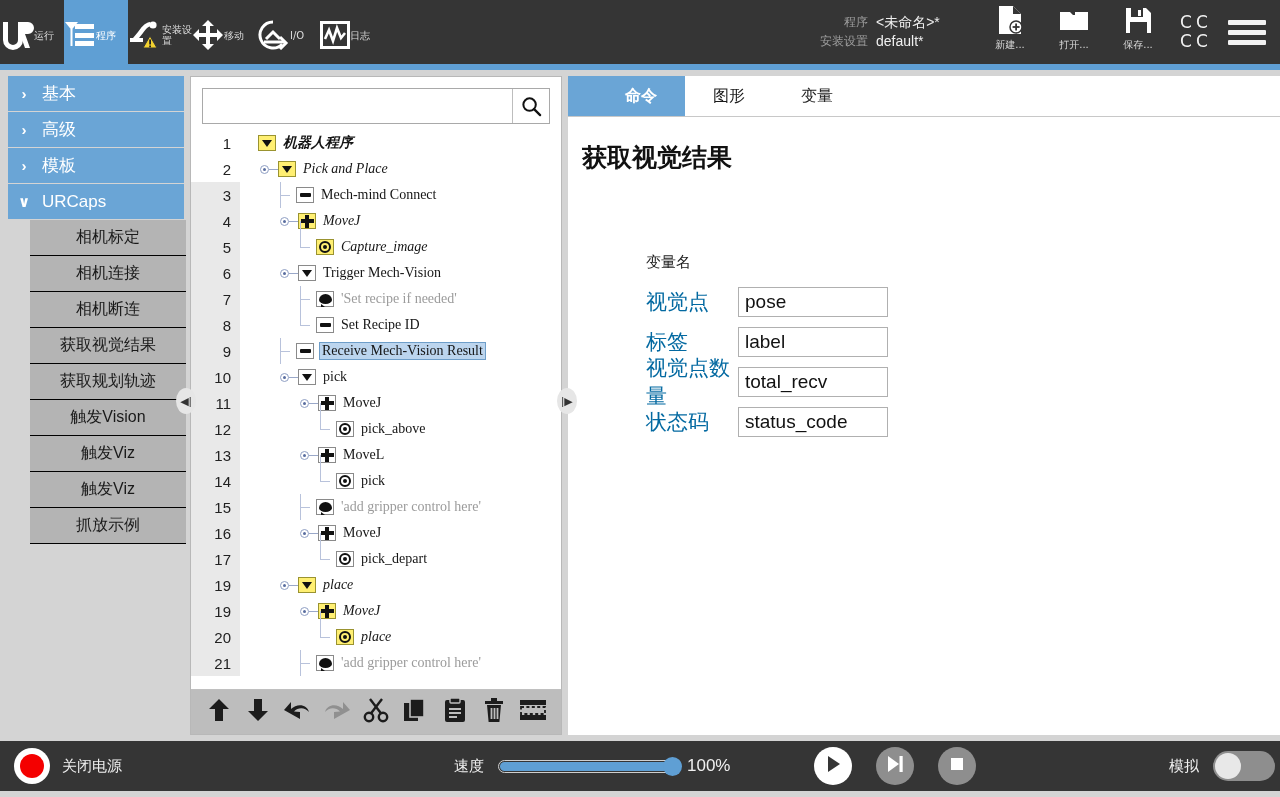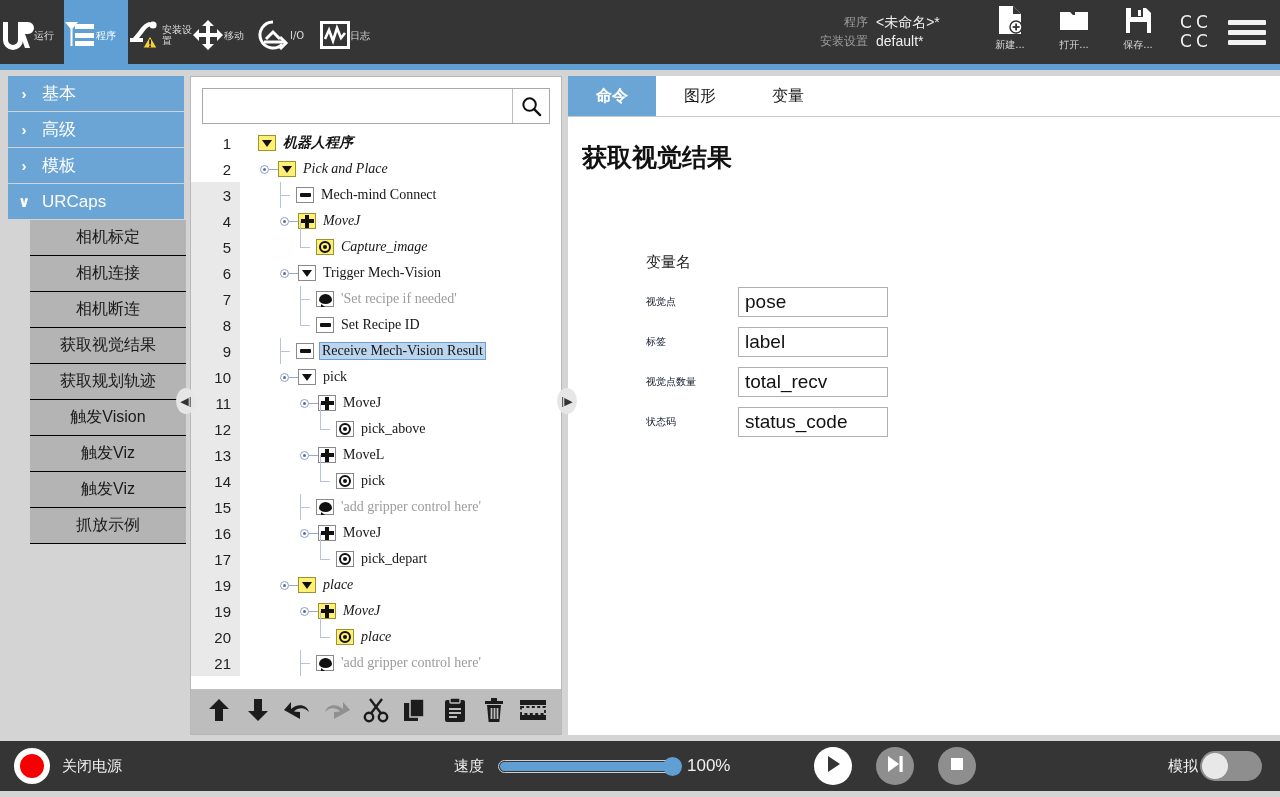--- a/index.html
+++ b/index.html
@@ -169,29 +169,29 @@
 
   
   .rightpanel{
     position:absolute;left:568px;top:76px;width:712px;height:659px;background:#fff;
   }
   .tabs{height:40px;display:flex;align-items:stretch;border-bottom:1px solid #c8c8c8;}
   .tab{
     width:88px;display:flex;align-items:center;justify-content:center;
     font-size:16px;color:#1a1a1a;cursor:pointer;
   }
-  .tab.active{background:#6aa5d6;color:#fff;font-weight:bold;}
+  .tab.active{background:#6aa5d6;color:#fff;font-weight:bold;padding-left:29px;}
 
   .rp-body{position:relative;height:618px;}
   .rp-title{position:absolute;left:14px;top:24px;font-size:25px;font-weight:bold;color:#111;}
 
   .form{position:absolute;left:78px;top:125px;}
   .frow{display:flex;align-items:center;height:40px;margin-bottom:0;}
   .fhead{font-size:15px;color:#1a1a1a;margin-left:0;height:32px;display:flex;align-items:center;}
-  .flabel{font-size:10px;color:#0f172a;width:92px;}
+  .flabel{font-size:21px;color:#0369a1;width:92px;}
   .finput{
     width:150px;height:30px;border:1px solid #b0b0b0;background:#fff;
     font-size:19px;color:#111;padding:0 6px;box-sizing:border-box;outline:none;
     font-family:"Liberation Sans",sans-serif;
   }
 
   .bracketgrp{position:absolute;left:912px;top:232px;}
 
   
   .footer{
@@ -214,21 +214,21 @@
   }
   .slider .fill{position:absolute;left:1px;top:1px;height:9px;width:168px;background:#5f9fd4;border-radius:6px;}
   .slider .knob{position:absolute;left:164px;top:-4px;width:19px;height:19px;border-radius:50%;background:#5f9fd4;}
   .speed-val{font-size:17px;color:#f0f0f0;}
 
   .transport{display:flex;align-items:center;gap:24px;margin-left:84px;}
   .tbtn{width:38px;height:38px;border-radius:50%;display:flex;align-items:center;justify-content:center;cursor:pointer;}
   .tbtn.play{background:#fff;}
   .tbtn.gray{background:#8e8e8e;}
 
-  .simgrp{display:flex;align-items:center;gap:2px;margin-left:auto;padding-right:18px;}
+  .simgrp{display:flex;align-items:center;gap:14px;margin-left:auto;padding-right:5px;}
   .sim-lbl{font-size:15px;color:#f0f0f0;}
   .toggle{
     width:62px;height:30px;border-radius:15px;background:#8e8e8e;position:relative;cursor:pointer;
   }
   .toggle .kn{position:absolute;left:2px;top:2px;width:26px;height:26px;border-radius:50%;background:#e8e8e8;}
 </style>
 </head>
 <body>
 
 <div class="app">

